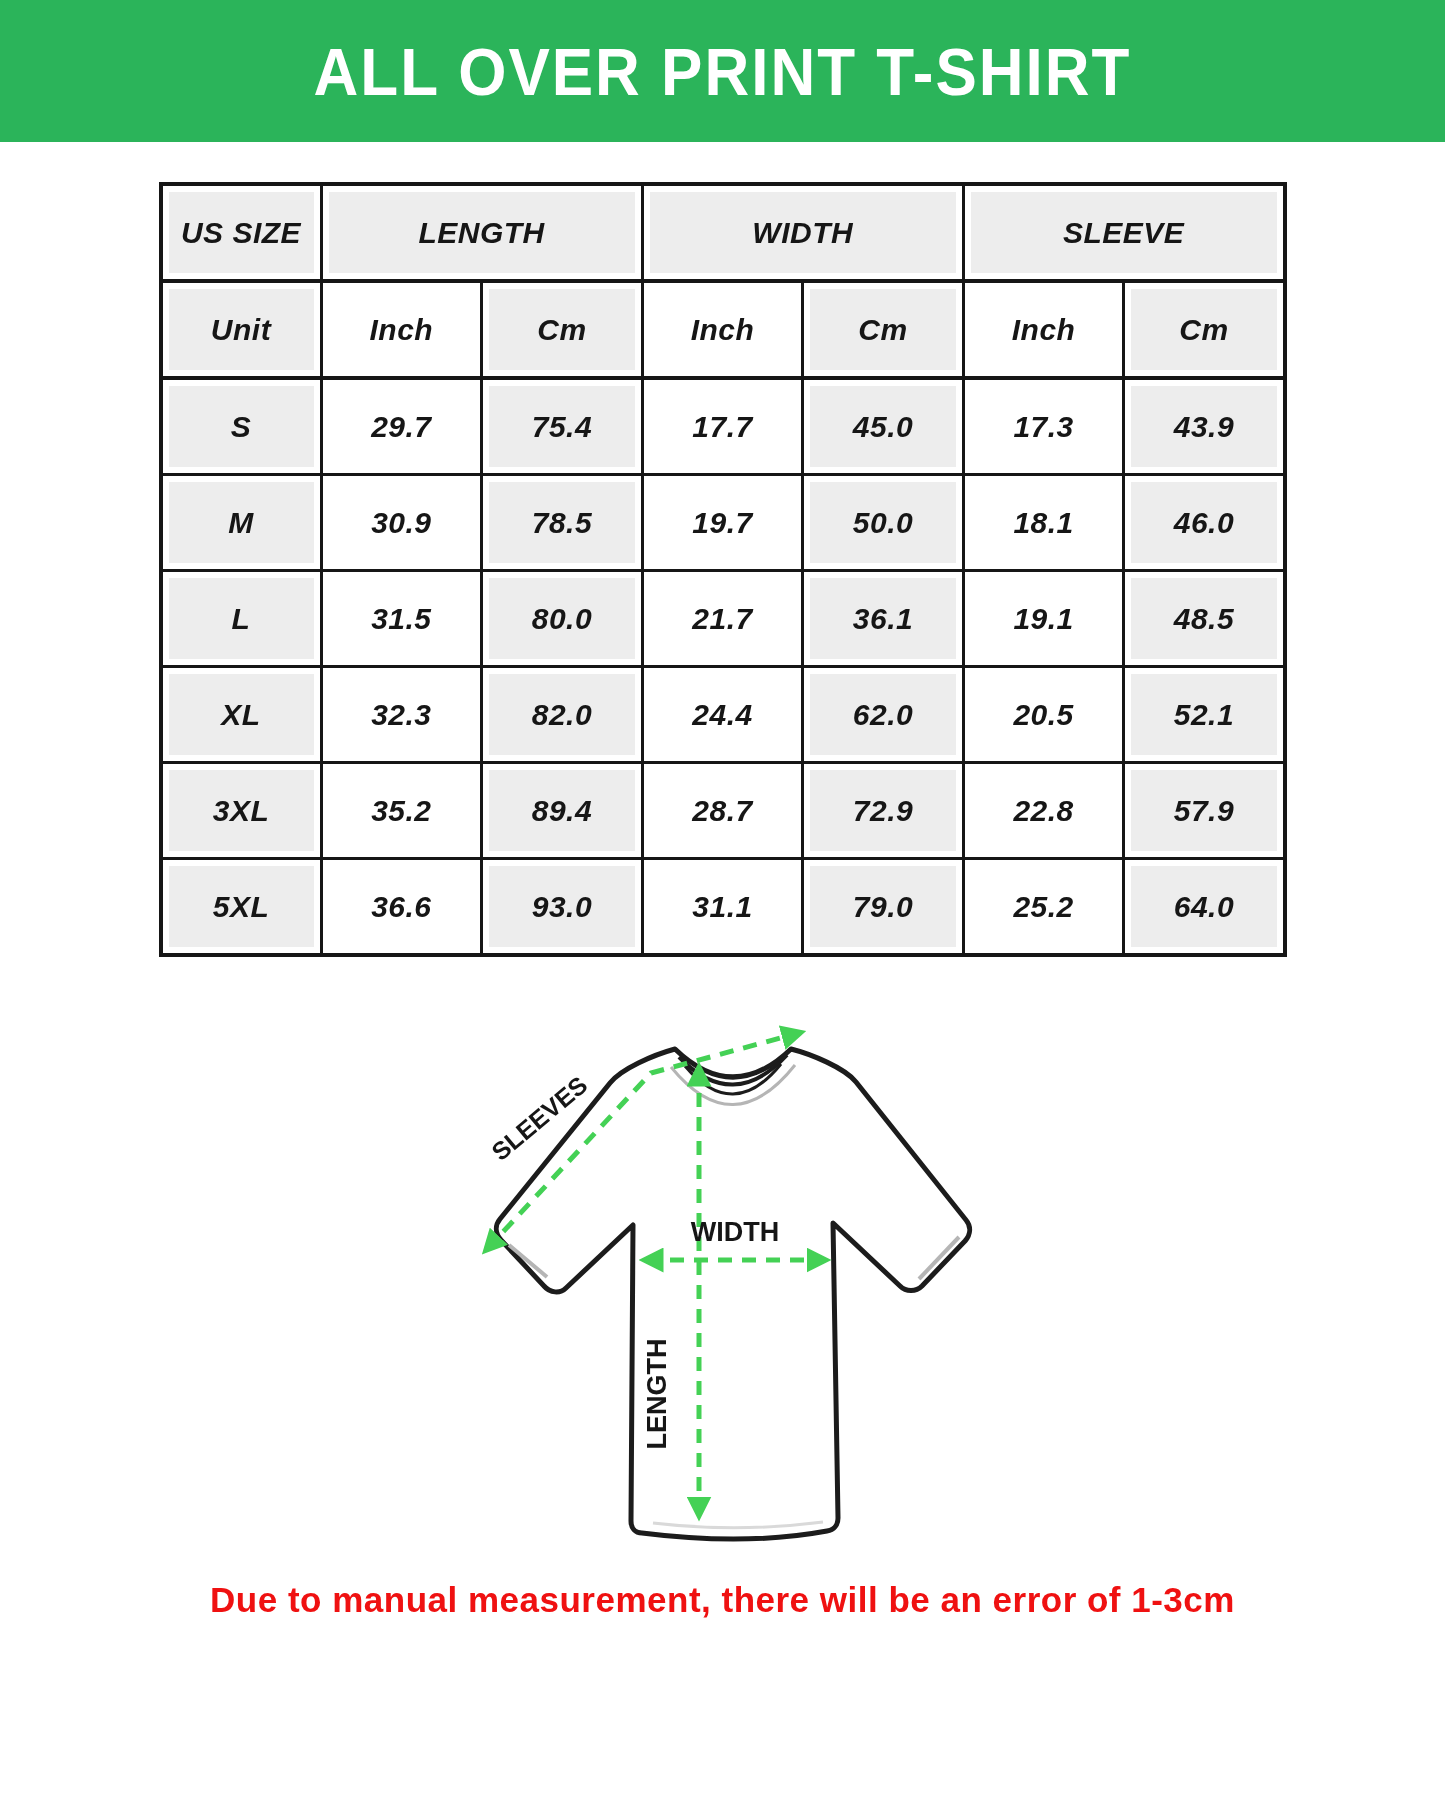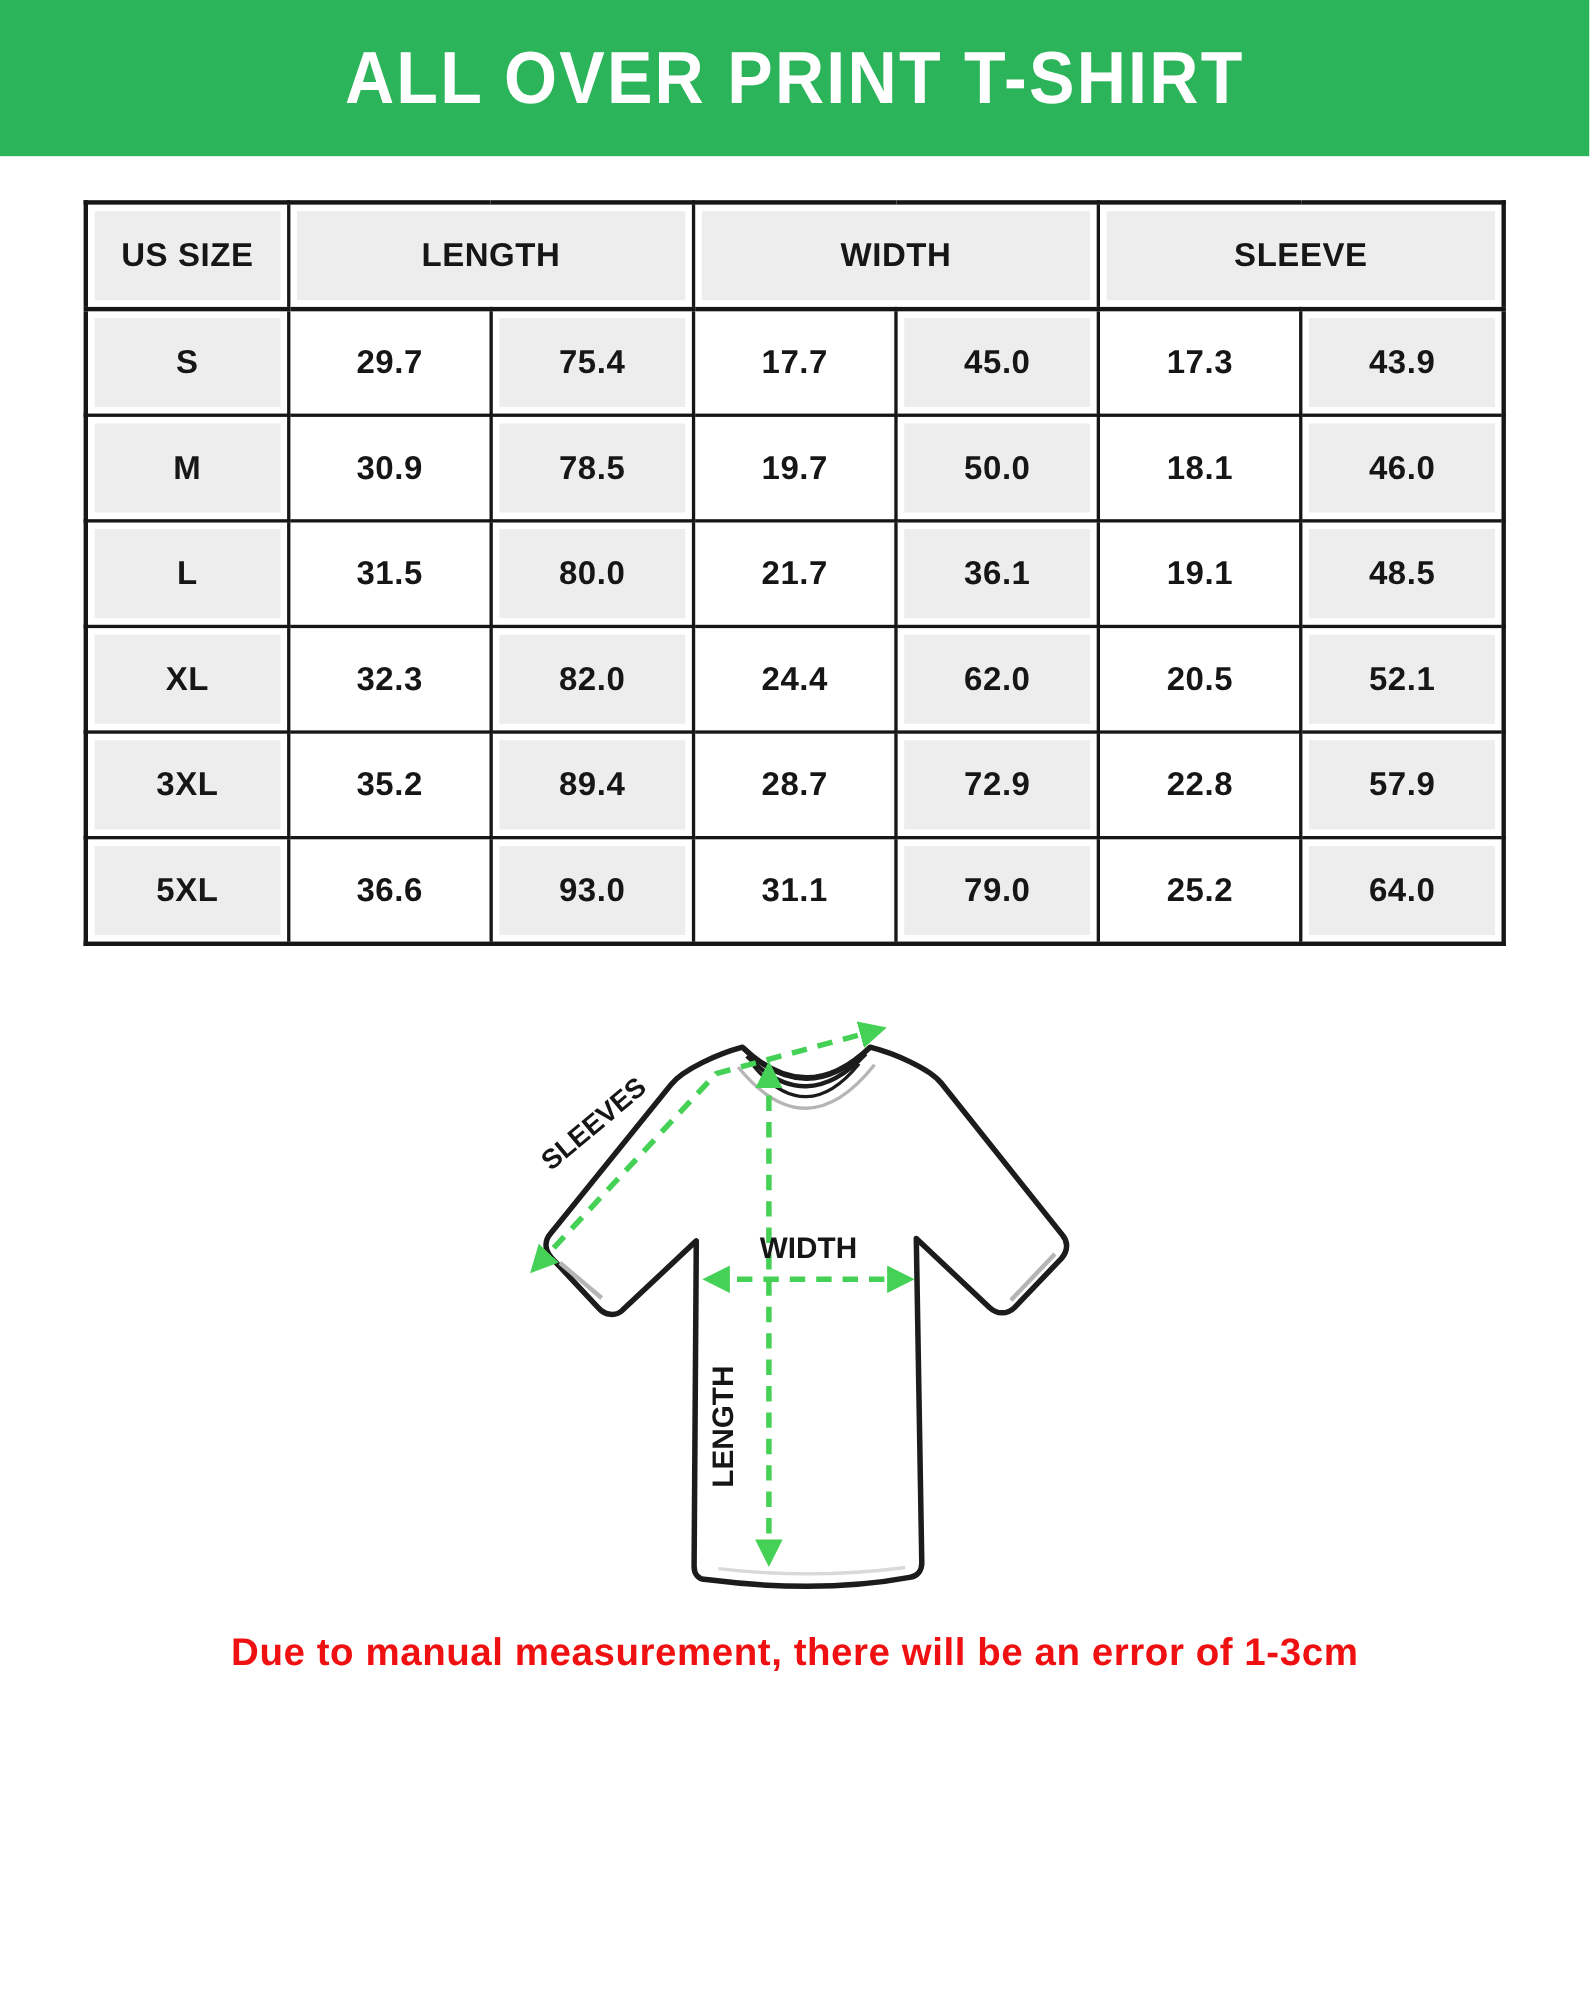--- a/index.html
+++ b/index.html
@@ -12,22 +12,23 @@
   .banner{
     width:100%;height:142px;background:#2bb45a;
     display:flex;align-items:center;justify-content:center;
   }
   .banner h1{
     margin:0;color:#ffffff;font-size:62px;font-weight:bold;
     letter-spacing:2px;transform:scaleY(1.08);white-space:nowrap;
   }
   
   table.size-chart{
-    width:1293px;margin:40px auto 0 auto;border-collapse:collapse;
+    width:1128px;margin:40px auto 0 auto;border-collapse:collapse;
     table-layout:fixed;
+    font-style:italic;
   }
   table.size-chart th, table.size-chart td{
     border:3px solid #161616;height:93px;text-align:center;vertical-align:middle;
     font-weight:bold;font-size:30px;padding:0;letter-spacing:0.5px;
   }
   table.size-chart{border:4px solid #161616;}
   table.size-chart thead tr:first-child th{border-bottom-width:4px;}
   table.size-chart thead tr:last-child th{border-bottom-width:4px;}
   .shade{background:#ededed;box-shadow:inset 0 0 0 6px #ffffff;}
   .plain{background:#ffffff;}
@@ -58,20 +59,29 @@
       <col style="width:14.2857%">
     <col style="width:14.2857%">
   </colgroup>
   <thead>
     <tr>
       <th class="shade">US SIZE</th>
       <th class="shade" colspan="2">LENGTH</th>
       <th class="shade" colspan="2">WIDTH</th>
       <th class="shade" colspan="2">SLEEVE</th>
     </tr>
+    <tr id="unit-row">
+      <th class="shade">Unit</th>
+    <th class="plain">Inch</th>
+        <th class="shade">Cm</th>
+        <th class="plain">Inch</th>
+        <th class="shade">Cm</th>
+        <th class="plain">Inch</th>
+        <th class="shade">Cm</th>
+      </tr>
   </thead>
   <tbody id="size-rows">
       <tr>
         <td class="shade">S</td>
         <td class="plain">29.7</td>
         <td class="shade">75.4</td>
         <td class="plain">17.7</td>
         <td class="shade">45.0</td>
         <td class="plain">17.3</td>
         <td class="shade">43.9</td>

